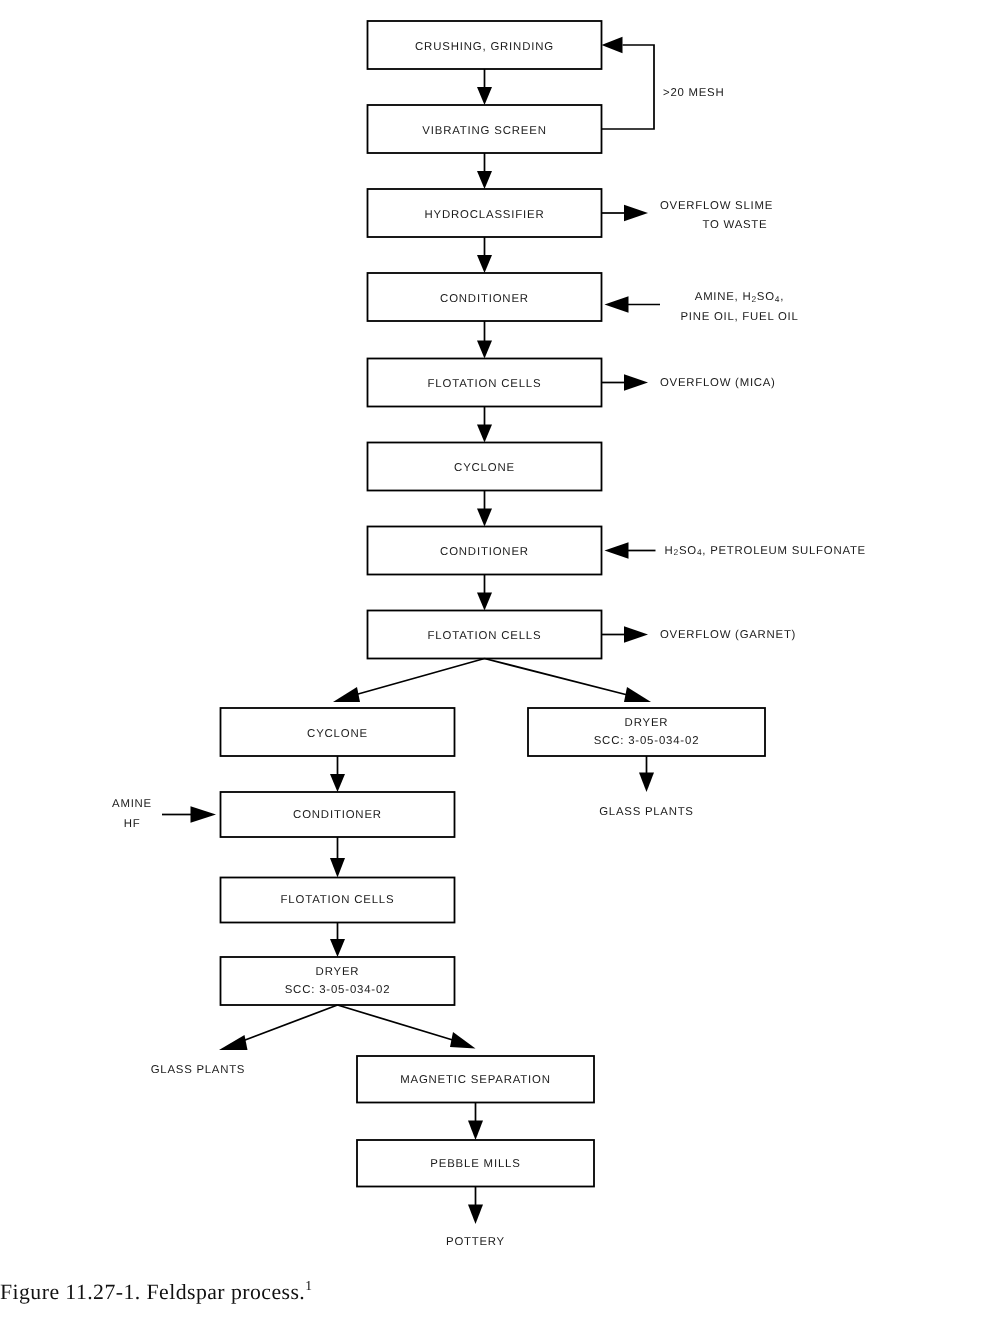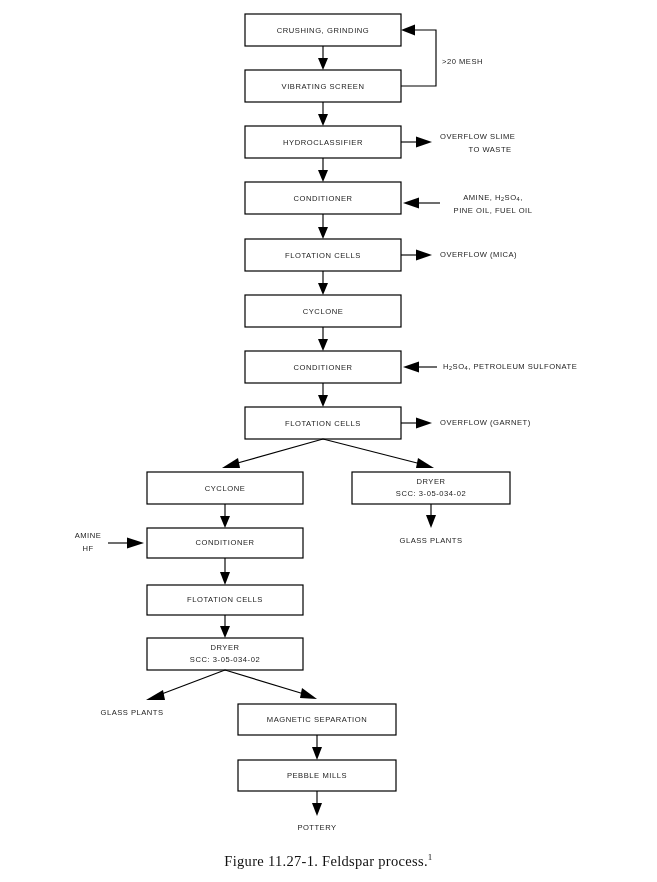--- a/index.html
+++ b/index.html
@@ -55,21 +55,20 @@
   }
   .arrow-head {
     fill: #000000;
     stroke: none;
   }
   .caption {
     position: absolute;
     left: 0;
     right: 0;
     top: 852px;
-    text-align: center;
     font-family: "Liberation Serif", serif;
     font-size: 14.5px;
     color: #111111;
     letter-spacing: 0.3px;
   }
   .caption sup {
     font-size: 9px;
     vertical-align: super;
   }
 </style>

